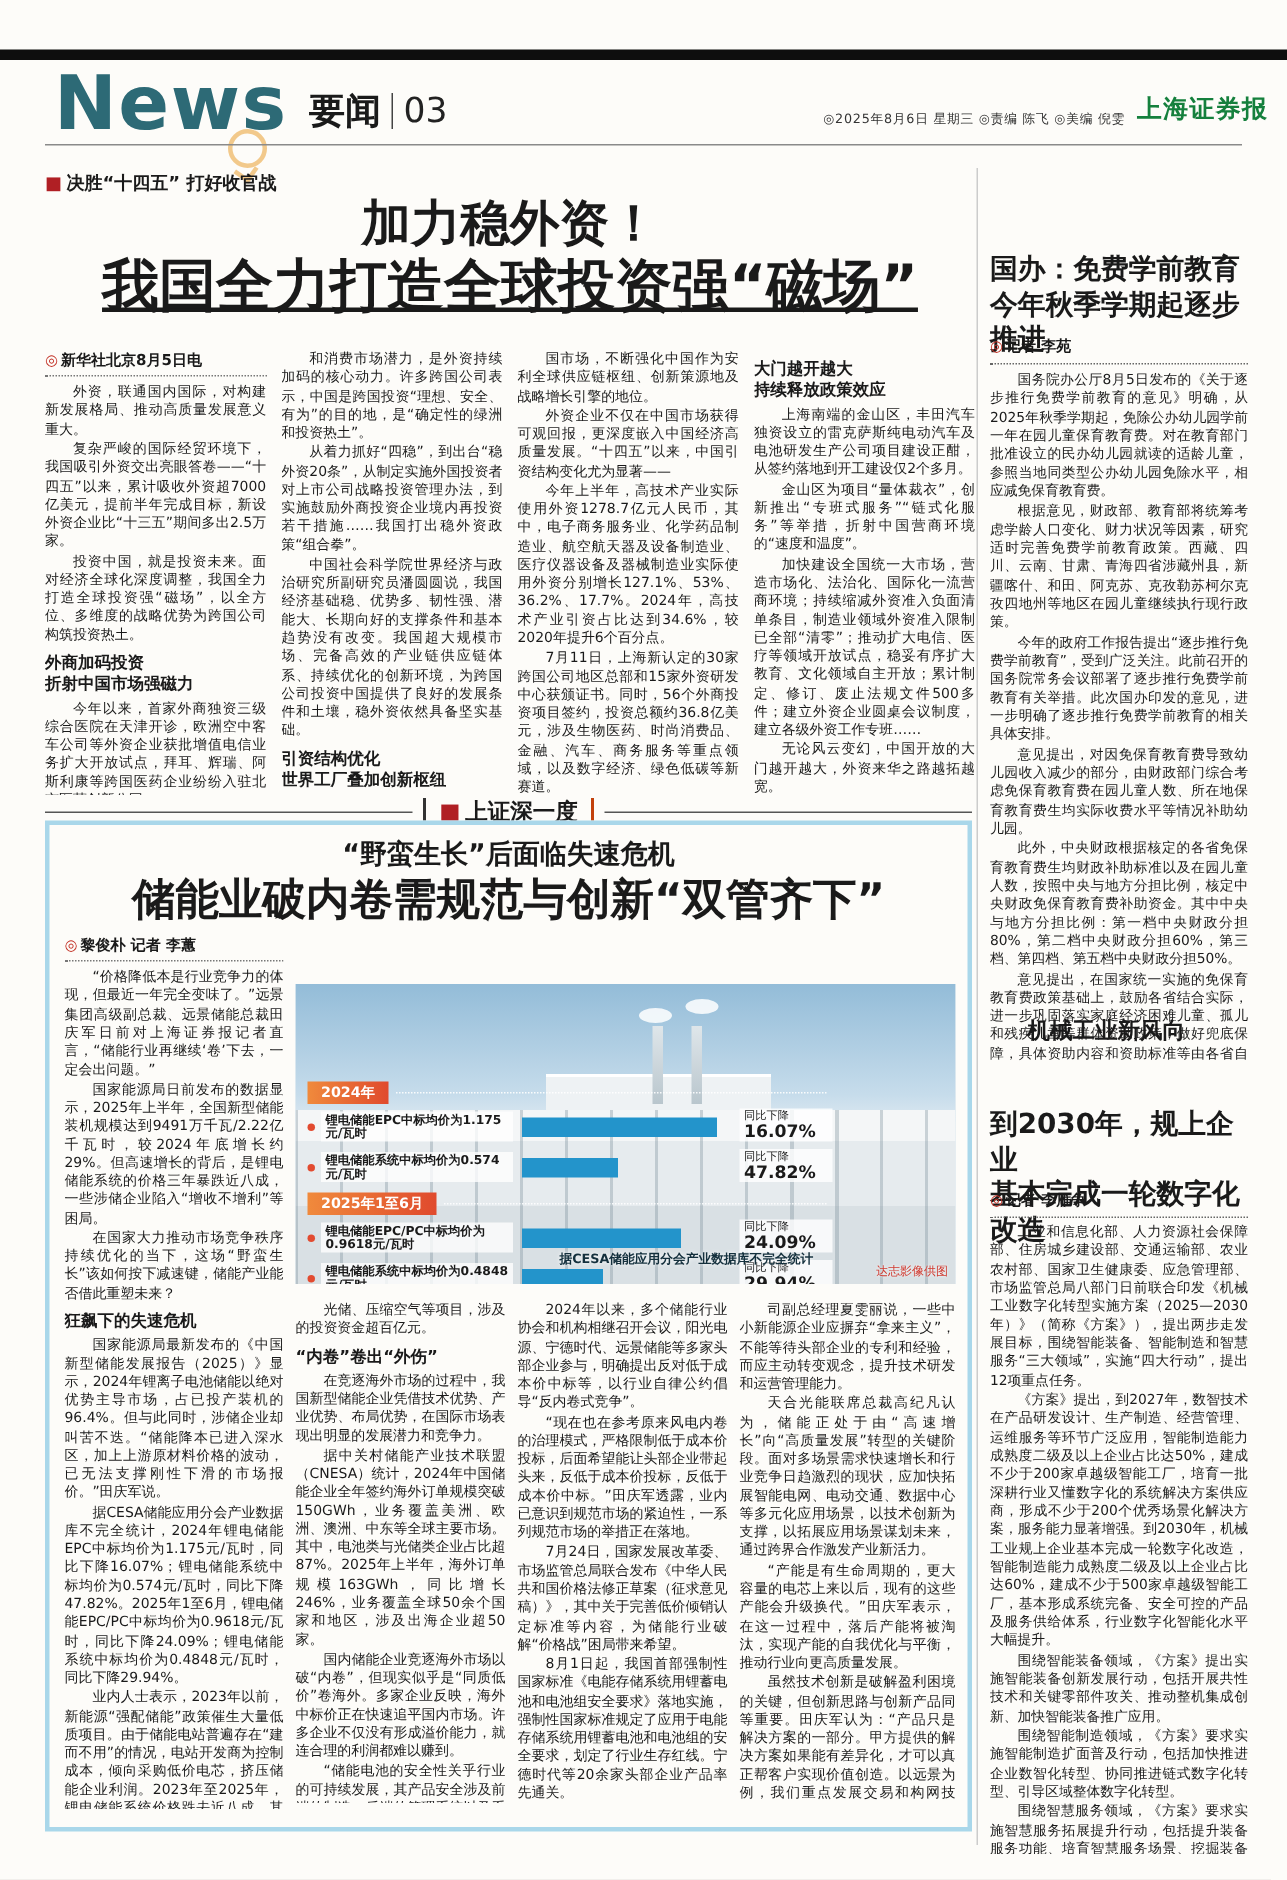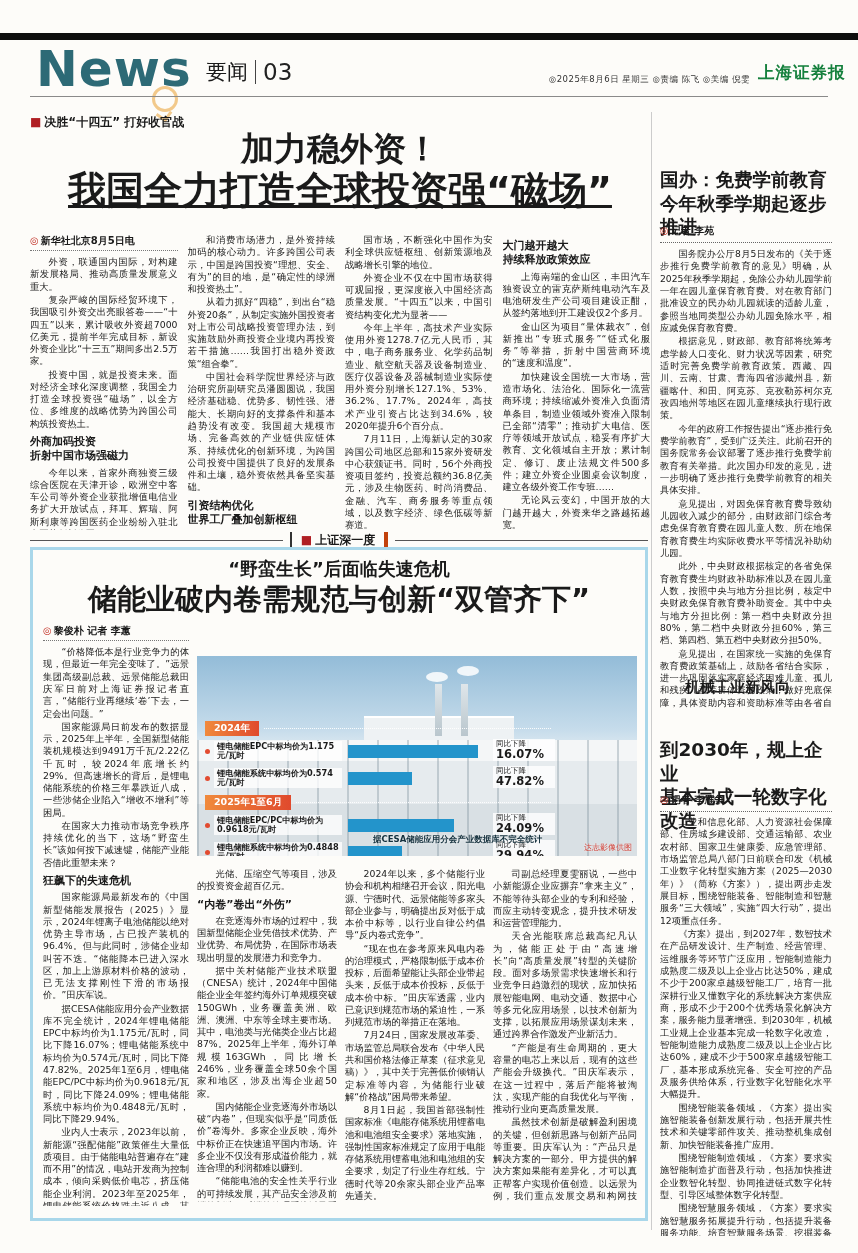--- a/index.html
+++ b/index.html
@@ -4,21 +4,21 @@
 <style>
   html,body{margin:0;padding:0;background:#e8e6e1;}
   .page{position:relative;width:858px;height:1253px;background:#fdfcf9;overflow:hidden;
         font-family:"DejaVu Sans","Liberation Sans",sans-serif;color:#1a1a1a;}
   
   .topbar{position:absolute;left:0;top:33px;width:858px;height:7px;background:#0e0e0e;}
   .logo{position:absolute;left:36px;top:40px;font-size:50px;font-weight:bold;color:#2d6a76;letter-spacing:1px;}
   .bubble{position:absolute;left:152px;top:86px;width:20px;height:20px;border:3px solid #f2c98b;border-radius:50%;background:transparent;}
   .bubble-tail{position:absolute;left:158px;top:108px;width:9px;height:9px;border-right:3px solid #f2c98b;border-bottom:3px solid #f2c98b;transform:rotate(35deg);}
   .yaowen{position:absolute;left:206px;top:58px;display:flex;align-items:center;}
-  .yaowen .sec{font-size:21px;font-weight:400;}
+  .yaowen .sec{font-size:24px;font-weight:700;}
   .yaowen .pipe{width:1px;height:24px;background:#444;margin:0 7px;}
   .yaowen .pg{font-size:23px;color:#222;}
   .dateline{position:absolute;left:440px;top:74px;width:310px;text-align:right;font-size:8.5px;color:#333;letter-spacing:.5px;}
   .masthead{position:absolute;left:758px;top:62px;font-size:16.5px;font-weight:bold;color:#15803d;
             font-family:"DejaVu Serif","Liberation Serif",serif;letter-spacing:1px;}
   .hrule{position:absolute;left:30px;top:96px;width:798px;height:1px;background:#8a8a8a;}
   .vsep{position:absolute;left:651px;top:112px;width:1px;height:1118px;background:#cccccc;}
   
   .kicker{position:absolute;left:30px;top:114px;font-size:12px;font-weight:bold;}
   .sq{color:#b01f24;margin-right:3px;}
@@ -27,21 +27,21 @@
   .hl2{font-size:38px;font-weight:900;margin:3px 0 0;text-decoration:underline;}
   .lead-cols{position:absolute;left:30px;top:234px;width:620px;height:296px;display:flex;gap:10px;}
   .col{flex:1;overflow:hidden;font-size:9.3px;line-height:1.32;text-align:justify;}
   .byline{font-size:10px;font-weight:bold;border-bottom:1px dotted #777;padding-bottom:3px;margin-bottom:5px;}
   .mk{color:#c33227;font-weight:bold;margin-right:2px;}
   .para{margin:0 0 1px;text-indent:2em;}
   .subhead{font-size:11px;font-weight:900;margin:5px 0 3px;white-space:pre-line;text-indent:0;line-height:1.3;}
   
   .divider{position:absolute;left:30px;top:532px;width:618px;display:flex;align-items:center;}
   .divline{flex:1;height:1px;background:#555;}
-  .divlabel{font-size:12px;font-weight:900;padding:0 9px;margin:0 7px;border-left:2px solid #333;border-right:4px solid #c2410c;}
+  .divlabel{font-size:15px;font-weight:900;padding:0 9px;margin:0 7px;border-left:2px solid #333;border-right:2px solid #c2410c;}
   
   .feature-box{position:absolute;left:30px;top:547px;width:612px;height:668px;border:3px solid #a9d7ea;background:#fdfcf9;}
   .f-sub{position:absolute;left:0;top:7px;width:100%;text-align:center;font-size:18px;font-weight:bold;}
   .f-title{position:absolute;left:0;top:30px;width:100%;text-align:center;font-size:29px;font-weight:900;}
   .f-col{position:absolute;overflow:hidden;font-size:9.3px;line-height:1.32;text-align:justify;}
   .f-c1{left:10px;top:74px;width:146px;height:582px;}
   .f-c2{left:164px;top:318px;width:140px;height:334px;}
   .f-c3{left:312px;top:318px;width:140px;height:334px;}
   .f-c4{left:460px;top:318px;width:144px;height:334px;}
   

